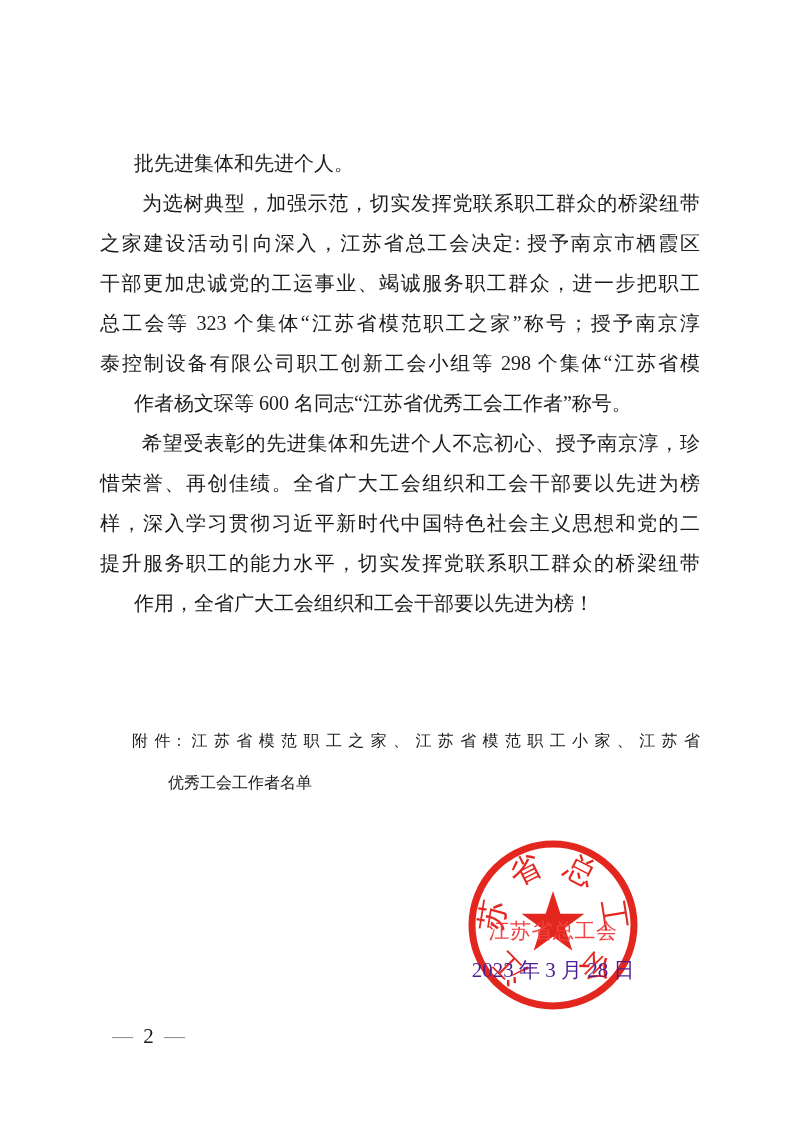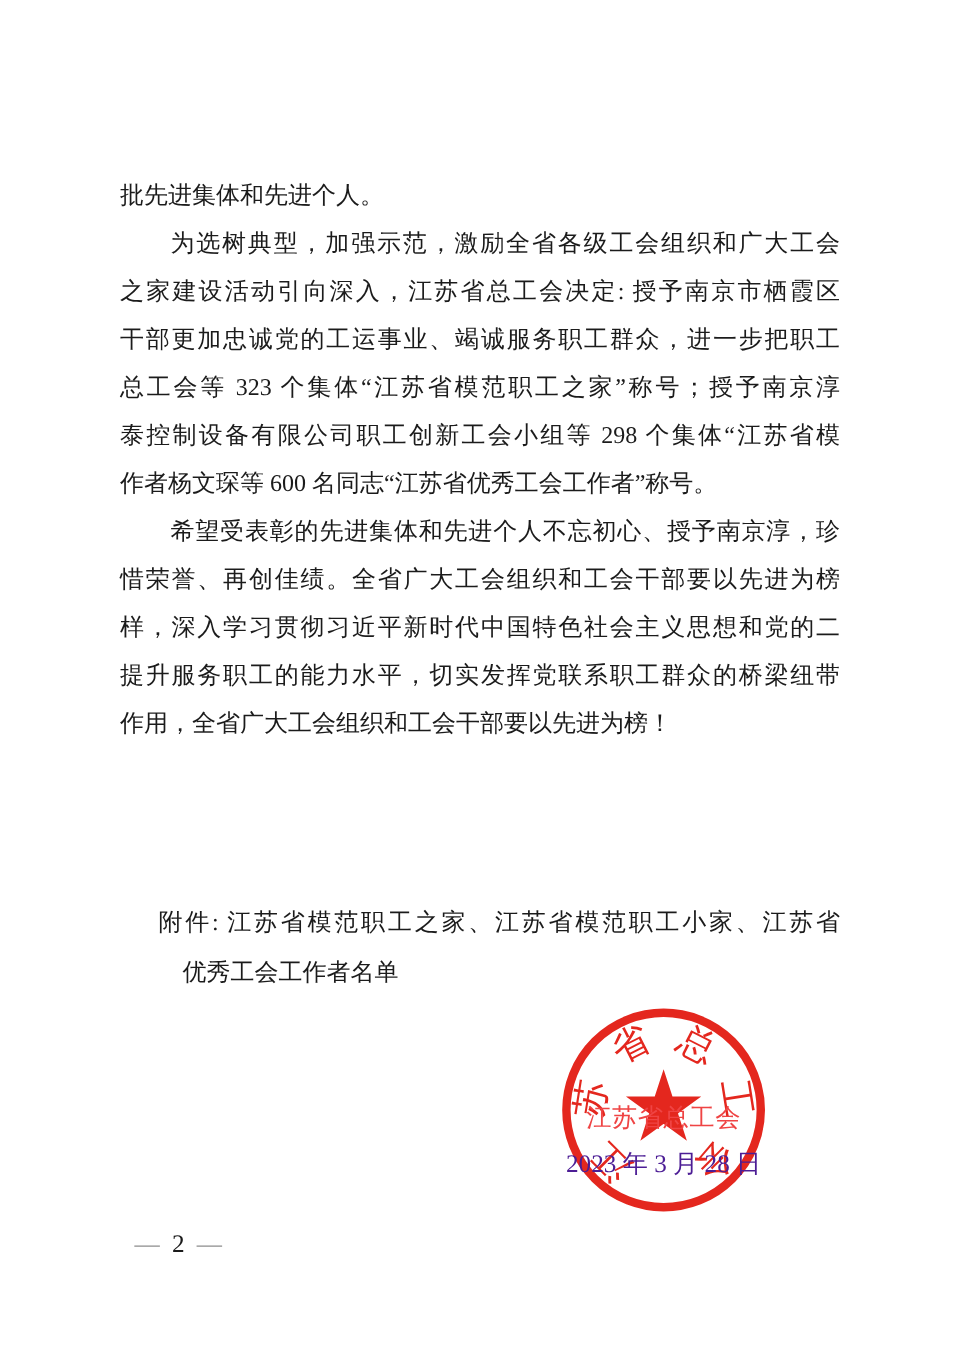--- a/index.html
+++ b/index.html
@@ -23,38 +23,38 @@
     width: 600px;
     font-size: 20px;
   }
   .line {
     height: 40px;
     line-height: 40px;
     text-align: justify;
     text-align-last: justify;
   }
   .line.indent { text-indent: 42px; }
-  .line.end { text-align-last: left; }
+  .line.end { text-align-last: left; margin-left: 34px; }
   .attachment {
     position: absolute;
     left: 100px;
-    top: 748px;
+    top: 720px;
     width: 600px;
-    font-size: 20px;
+    font-size: 16px;
   }
   .attach-line1 {
     margin-left: 32px;
     width: 568px;
     height: 42px;
     line-height: 42px;
     text-align: justify;
     text-align-last: justify;
   }
   .attach-line2 {
-    margin-left: 52px;
+    margin-left: 68px;
     height: 42px;
     line-height: 42px;
   }
   .seal-svg {
     position: absolute;
     left: 448px;
     top: 820px;
     width: 210px;
     height: 210px;
     opacity: 0.93;
@@ -109,21 +109,21 @@
     color: #1b1b1b;
   }
 </style>
 </head>
 <body>
 
 <div class="page">
 
   <div class="body-text">
       <div class="line end">批先进集体和先进个人。</div>
-      <div class="line indent">为选树典型，加强示范，激励全省各级工会组织和广大工会</div>
+      <div class="line indent">为选树典型，加强示范，切实发挥党联系职工群众的桥梁纽带</div>
       <div class="line">之家建设活动引向深入，江苏省总工会决定: 授予南京市栖霞区</div>
       <div class="line">干部更加忠诚党的工运事业、竭诚服务职工群众，进一步把职工</div>
       <div class="line">总工会等 323 个集体“江苏省模范职工之家”称号；授予南京淳</div>
       <div class="line">泰控制设备有限公司职工创新工会小组等 298 个集体“江苏省模</div>
       <div class="line end">作者杨文琛等 600 名同志“江苏省优秀工会工作者”称号。</div>
       <div class="line indent">希望受表彰的先进集体和先进个人不忘初心、授予南京淳，珍</div>
       <div class="line">惜荣誉、再创佳绩。全省广大工会组织和工会干部要以先进为榜</div>
       <div class="line">样，深入学习贯彻习近平新时代中国特色社会主义思想和党的二</div>
       <div class="line">提升服务职工的能力水平，切实发挥党联系职工群众的桥梁纽带</div>
       <div class="line end">作用，全省广大工会组织和工会干部要以先进为榜！</div>

